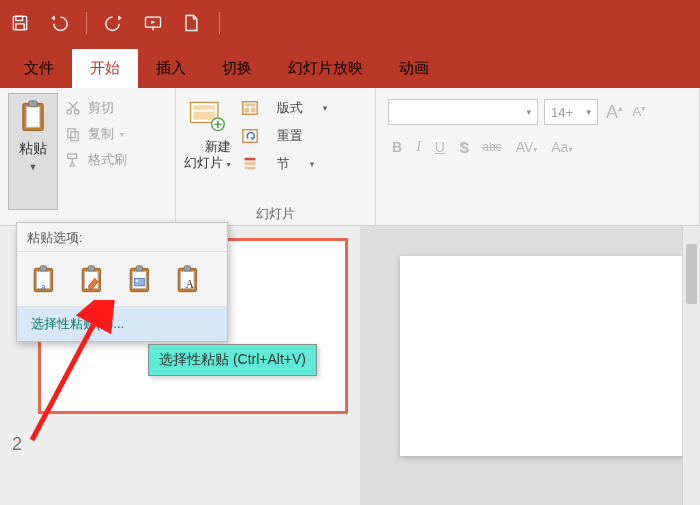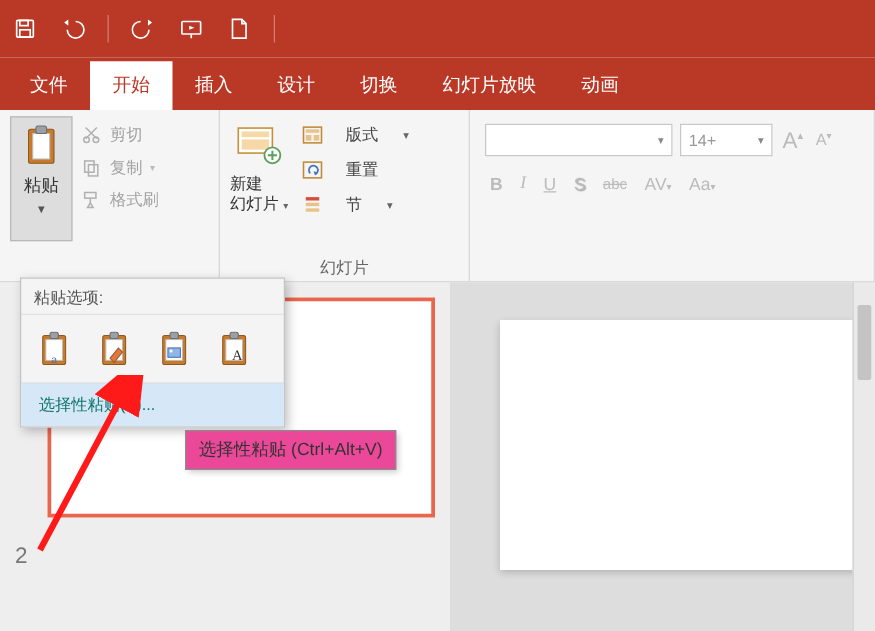--- a/index.html
+++ b/index.html
@@ -25,74 +25,74 @@
   .titlebar svg { width: 20px; height: 20px; fill:none; stroke:#fff; stroke-width:1.6; }
   .vdiv { width:1px; height:22px; background: rgba(255,255,255,0.35);}
   .tabbar {
     background: #b93826;
     height: 42px;
     display: flex;
     align-items: flex-end;
     padding: 0 6px;
   }
   .tab {
-    color: #ffffff;
+    color: #000000;
     padding: 10px 18px 10px;
     font-size: 15px;
     cursor: pointer;
   }
   .tab.active { background: #fff; color: #b93826; }
   .ribbon {
     background: #f5f5f5;
     border-bottom: 1px solid #d0d0d0;
     height: 138px;
     display: flex;
   }
   .group {
     border-right: 1px solid #d8d8d8;
     padding: 5px 8px 2px;
     display: flex; flex-direction: column; justify-content: space-between;
   }
   .group-title { text-align:center; color:#666; font-size:13px; padding-top:4px;}
   
   .clipboard-body { display:flex; gap:2px; }
   .paste-big {
-    width: 50px; height: 100px;
+    width: 50px; height: 117px;
     background:#ddd;
     border:1px solid #b8b8b8;
     display:flex; flex-direction:column; align-items:center; justify-content:flex-start;
     padding:6px 0 0;
     cursor:pointer;
   }
   .paste-big .board { width:28px; height:34px; }
   .paste-big .lbl { margin-top:6px; font-size:14px; color:#333;}
   .paste-big .drop { margin-top:4px; font-size:9px; color:#555;}
   .cb-side { display:flex; flex-direction:column; gap:8px; padding:6px 4px 0;}
   .cb-row { display:flex; align-items:center; gap:6px; color:#a2a2a2; cursor:default;}
   .cb-row svg { width:18px; height:18px; fill:none; stroke:#b0b0b0; stroke-width:1.6;}
   
   .slides-body { display:flex; gap:10px; align-items:flex-start; padding-top:4px;}
   .newslide { display:flex; flex-direction:column; align-items:center; gap:2px; cursor:pointer; }
   .newslide svg { width:40px; height:40px; }
-  .newslide .lbl { font-size:13px; color:#333; line-height:1.2; text-align:left;}
+  .newslide .lbl { font-size:13px; color:#333; line-height:1.2; text-align:right;}
   .slides-stack { display:flex; flex-direction:column; gap:10px; padding-top:2px;}
   .srow { display:flex; align-items:center; gap:18px; color:#444; cursor:pointer;}
   .srow svg { width:18px; height:18px; }
   .srow .drop { font-size:9px; color:#666; margin-left:2px; }
   
   .font-body { display:flex; flex-direction:column; gap:14px; padding:6px 4px 0;}
   .font-row1 { display:flex; gap:6px; align-items:center; }
   .combo {
     border:1px solid #c8c8c8; background:#fff; height:26px;
     display:flex; align-items:center; justify-content:space-between;
     padding:0 6px; color:#999;
   }
   .combo .drop { font-size:9px; color:#888; margin-left:6px;}
   .font-row1 .fontname { width:150px; }
-  .font-row1 .fontsize { width:74px; }
+  .font-row1 .fontsize { width:54px; }
   .aa { color:#bbb; cursor:default; padding:0 2px;}
   .font-row2 { display:flex; gap:14px; color:#bbb; font-size:14px; align-items:center; padding-left:4px;}
   .font-row2 span { cursor:default; }
   
   .workspace { display:flex; height: calc(505px - 46px - 42px - 138px); background:#eee;}
   .thumbs { width:400px; background:#eee; padding:12px 12px 0 12px; overflow:hidden; position:relative;}
   .thumb-row { display:flex; align-items:flex-start; gap:12px; margin-bottom:16px;}
   .thumb-num { color:#777; font-size:18px; padding-top:4px; width:14px;}
   .thumb {
     width:320px; height:176px; background:#fff; border:3px solid #e8664d;
@@ -110,21 +110,21 @@
   .paste-popup .hdr { padding:6px 10px 4px; color:#555; border-bottom:1px solid #e0e0e0;}
   .paste-popup .opts { display:flex; gap:12px; padding:10px 10px 8px;}
   .paste-popup .opt { width:36px; height:36px; display:flex; align-items:center; justify-content:center; cursor:pointer;}
   .paste-popup .special {
     display:flex; align-items:center; gap:0; padding:8px 14px;
     background:#d6e7f7; border-top:1px solid #e0e0e0; cursor:pointer; color:#0f766e;
   }
   
   .tooltip {
     position:absolute; left:148px; top:344px;
-    background:#ec4899; border:1px solid #8a8a8a; padding:6px 10px; font-size:14px; color:#333;
+    background:#5eead4; border:1px solid #8a8a8a; padding:6px 10px; font-size:14px; color:#333;
     box-shadow:2px 2px 5px rgba(0,0,0,0.2); z-index:30;
   }
   
   .arrow-svg { position:absolute; left:20px; top:300px; z-index:25; }
 </style>
 </head>
 <body>
 
 <div class="titlebar">
   <div class="qicon" title="保存">
@@ -160,21 +160,20 @@
         <path d="M15 3v4h4"></path>
       </svg>
   </div>
   <div class="vdiv"></div>
 </div>
 
 <div class="tabbar">
   <div class="tab">文件</div>
   <div class="tab active">开始</div>
   <div class="tab">插入</div>
-  <div class="tab">设计</div>
   <div class="tab">切换</div>
   <div class="tab">幻灯片放映</div>
   <div class="tab">动画</div>
 </div>
 
 <div class="ribbon">
 
   <div class="group" style="width:176px">
     <div class="clipboard-body">
       <div class="paste-big">

